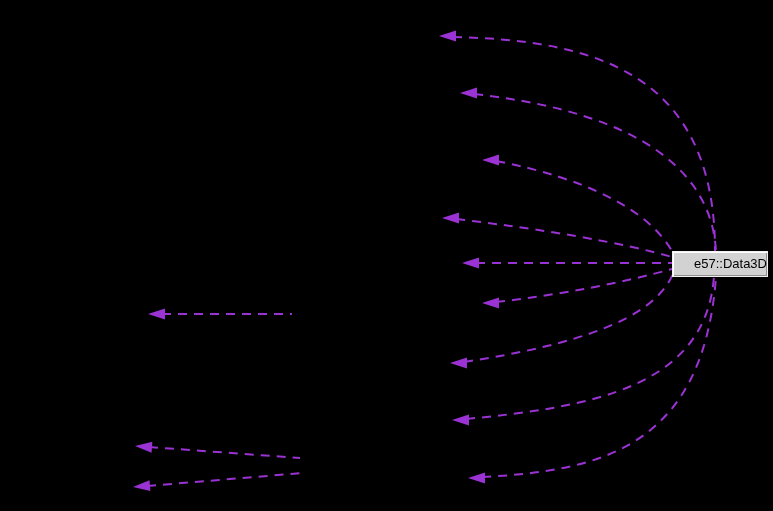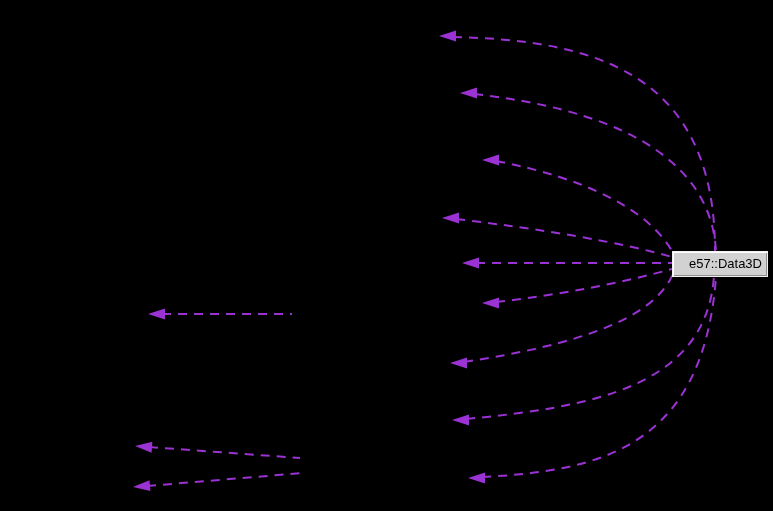--- a/index.html
+++ b/index.html
@@ -25,24 +25,23 @@
   }
   .node-box {
     position: absolute;
     box-sizing: border-box;
     background: #d2d2d2;
     border: 1px solid #f0f0f0;
     box-shadow: inset 1px 1px 0 #ffffff, inset -1px -1px 0 #8f8f8f;
     color: #000000;
     font-size: 13px;
     line-height: 24px;
-    text-align: left;
+    text-align: right;
     white-space: nowrap;
     cursor: pointer;
-    padding-left: 16px;
   }
 </style>
 </head>
 <body>
 
 <div id="canvas" style="background: rgb(0, 0, 0);">
   <svg id="edges-svg" viewBox="0 0 773 511">
       <path d="M453,37 C590,40 715,70 715,251" fill="none" stroke="#9b32d4" stroke-width="2" stroke-dasharray="9,7"></path>
       <polygon points="0,0 17,-5.5 17,5.5" fill="#9b32d4" transform="translate(439,36) rotate(0)"></polygon>
       <path d="M474,94 C600,108 710,150 716,251" fill="none" stroke="#9b32d4" stroke-width="2" stroke-dasharray="9,7"></path>

